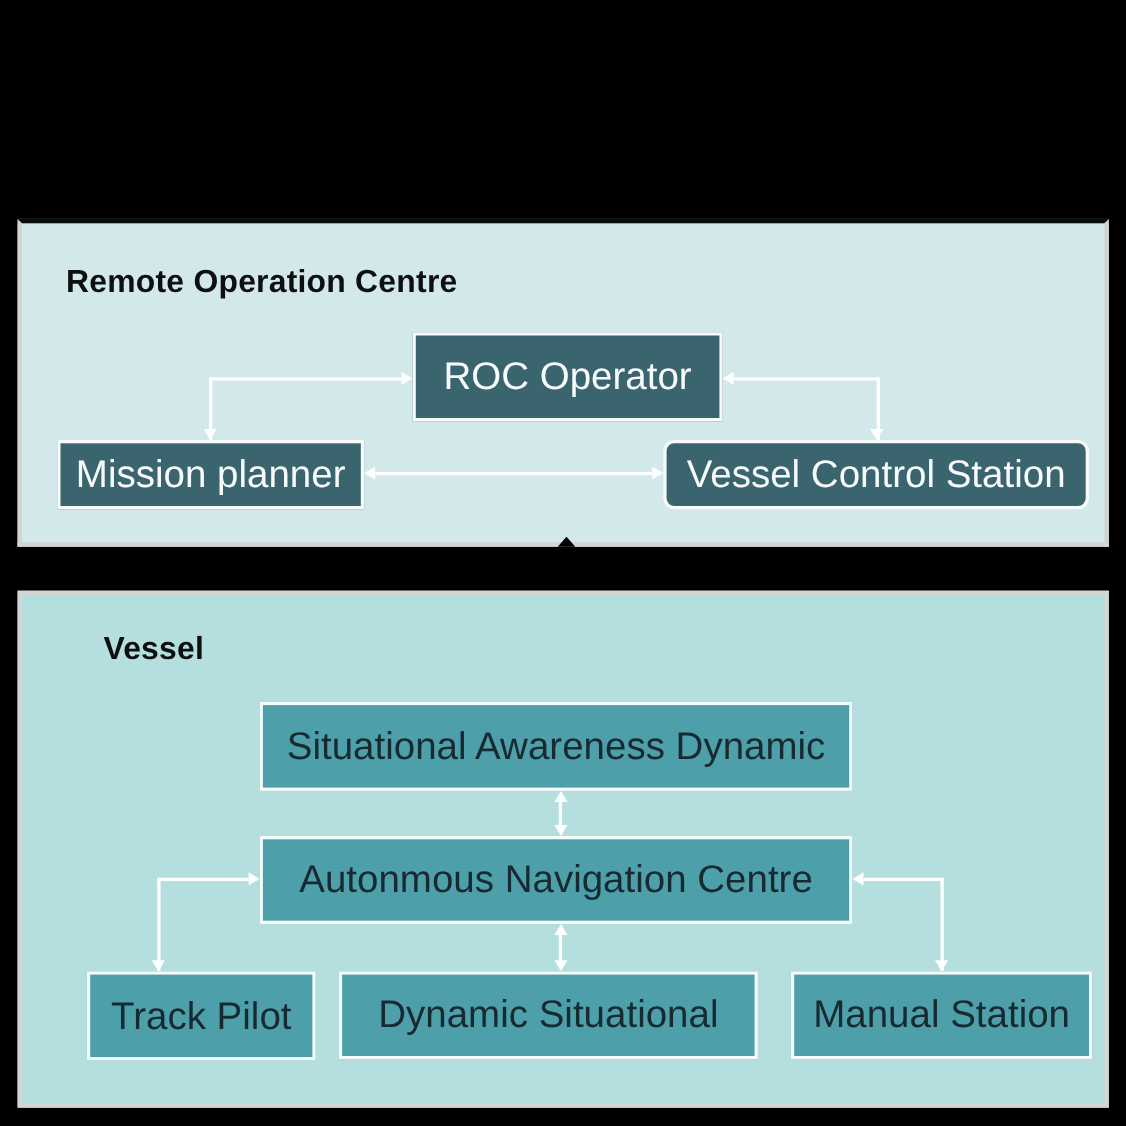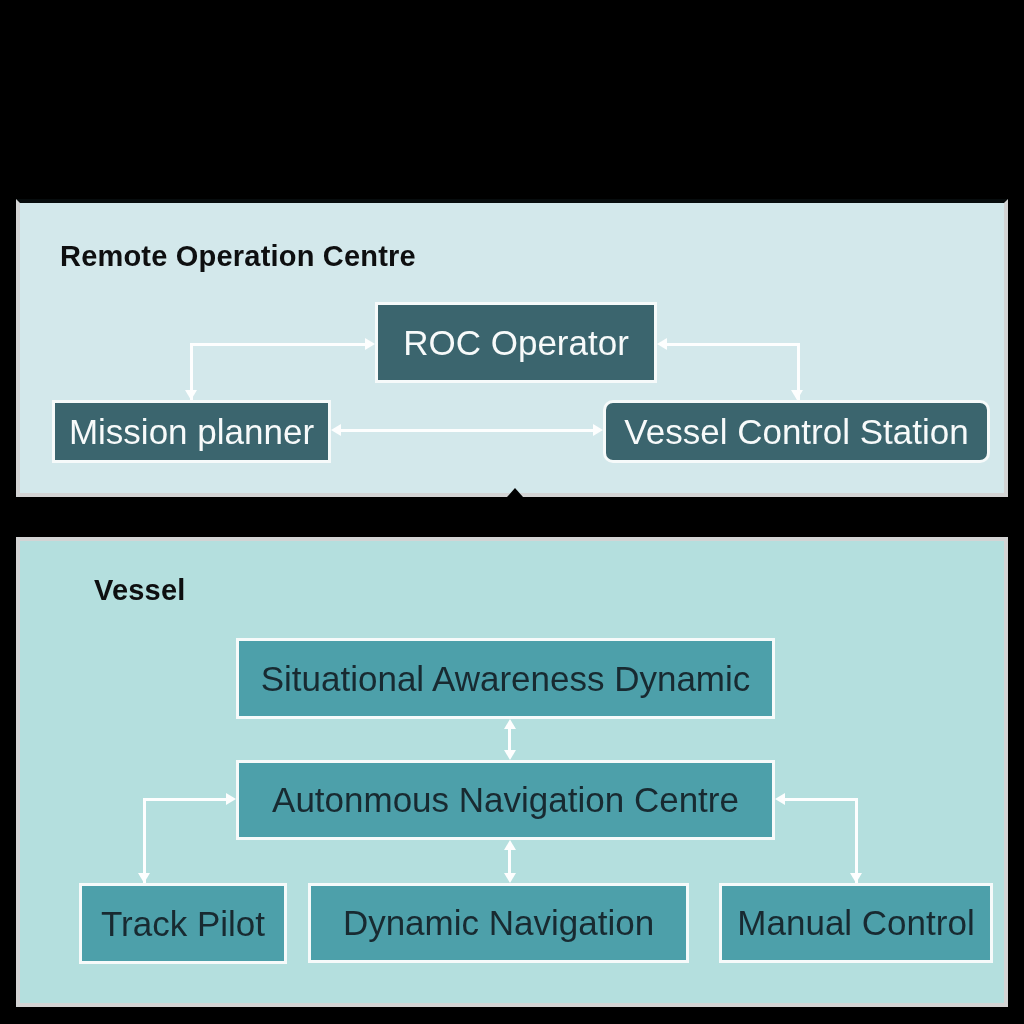--- a/index.html
+++ b/index.html
@@ -138,20 +138,20 @@
     <div class="node node-medium" style="left:216px; top:97px; width:539px; height:81px;">
       <span>Situational Awareness Dynamic</span>
     </div>
     <div class="node node-medium" style="left:216px; top:219px; width:539px; height:80px;">
       <span>Autonmous Navigation Centre</span>
     </div>
     <div class="node node-medium" style="left:19px; top:342px; width:208px; height:81px;margin-left:40px;">
       <span>Track Pilot</span>
     </div>
     <div class="node node-medium" style="left:288px; top:342px; width:381px; height:80px;">
-      <span>Dynamic Navigation</span>
+      <span>Dynamic Situational</span>
     </div>
     <div class="node node-medium" style="left:699px; top:342px; width:274px; height:80px;">
-      <span>Manual Control</span>
+      <span>Manual Station</span>
     </div>
   </div>
 
 </div>
 
 </body></html>

